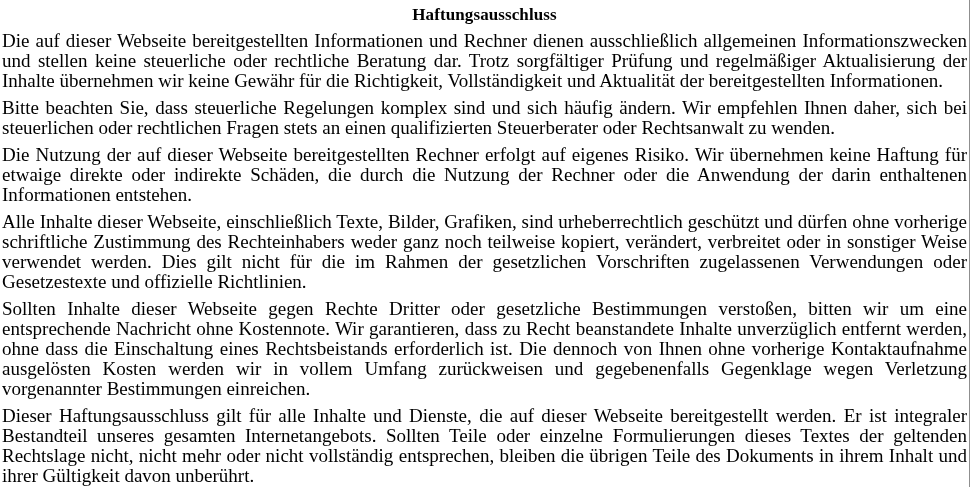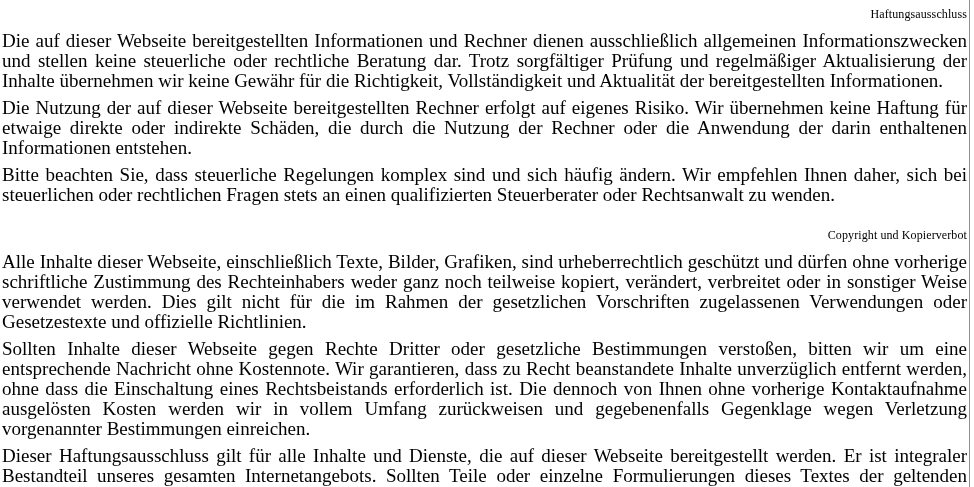--- a/index.html
+++ b/index.html
@@ -17,25 +17,25 @@
   }
   main.page {
     position: absolute;
     top: 0;
     left: 0;
     width: 967px;
     padding: 2px 0 0 2px;
     box-sizing: border-box;
   }
   h3.section-heading {
-    font-size: 12px;
+    font-size: 17px;
     line-height: 21px;
-    font-weight: normal;
+    font-weight: bold;
     margin: 20px 0 6px 0;
-    text-align: right;
+    text-align: center;
     letter-spacing: 0.1px;
   }
   section:first-child h3.section-heading {
     margin-top: 2px;
   }
   p.paragraph {
     font-size: 19px;
     line-height: 20px;
     margin: 0 0 7px 0;
     text-align: justify;
@@ -51,26 +51,25 @@
   }
 </style>
 </head>
 <body>
 
 <main class="page">
 
   <section>
     <h3 class="section-heading">Haftungsausschluss</h3>
     <p class="paragraph">Die auf dieser Webseite bereitgestellten Informationen und Rechner dienen ausschließlich allgemeinen Informationszwecken und stellen keine steuerliche oder rechtliche Beratung dar. Trotz sorgfältiger Prüfung und regelmäßiger Aktualisierung der Inhalte übernehmen wir keine Gewähr für die Richtigkeit, Vollständigkeit und Aktualität der bereitgestellten Informationen.</p>
+    <p class="paragraph">Bitte beachten Sie, dass steuerliche Regelungen komplex sind und sich häufig ändern. Wir empfehlen Ihnen daher, sich bei steuerlichen oder rechtlichen Fragen stets an einen qualifizierten Steuerberater oder Rechtsanwalt zu wenden.</p>
     <p class="paragraph">Die Nutzung der auf dieser Webseite bereitgestellten Rechner erfolgt auf eigenes Risiko. Wir übernehmen keine Haftung für etwaige direkte oder indirekte Schäden, die durch die Nutzung der Rechner oder die Anwendung der darin enthaltenen Informationen entstehen.</p>
-    <p class="paragraph">Bitte beachten Sie, dass steuerliche Regelungen komplex sind und sich häufig ändern. Wir empfehlen Ihnen daher, sich bei steuerlichen oder rechtlichen Fragen stets an einen qualifizierten Steuerberater oder Rechtsanwalt zu wenden.</p>
   </section>
 
   <section>
-    <h3 class="section-heading">Copyright und Kopierverbot</h3>
     <p class="paragraph">Alle Inhalte dieser Webseite, einschließlich Texte, Bilder, Grafiken, sind urheberrechtlich geschützt und dürfen ohne vorherige schriftliche Zustimmung des Rechteinhabers weder ganz noch teilweise kopiert, verändert, verbreitet oder in sonstiger Weise verwendet werden. Dies gilt nicht für die im Rahmen der gesetzlichen Vorschriften zugelassenen Verwendungen oder Gesetzestexte und offizielle Richtlinien.</p>
   </section>
 
   <section>
     <p class="paragraph">Sollten Inhalte dieser Webseite gegen Rechte Dritter oder gesetzliche Bestimmungen verstoßen, bitten wir um eine entsprechende Nachricht ohne Kostennote. Wir garantieren, dass zu Recht beanstandete Inhalte unverzüglich entfernt werden, ohne dass die Einschaltung eines Rechtsbeistands erforderlich ist. Die dennoch von Ihnen ohne vorherige Kontaktaufnahme ausgelösten Kosten werden wir in vollem Umfang zurückweisen und gegebenenfalls Gegenklage wegen Verletzung vorgenannter Bestimmungen einreichen.</p>
     <p class="paragraph">Dieser Haftungsausschluss gilt für alle Inhalte und Dienste, die auf dieser Webseite bereitgestellt werden. Er ist integraler Bestandteil unseres gesamten Internetangebots. Sollten Teile oder einzelne Formulierungen dieses Textes der geltenden Rechtslage nicht, nicht mehr oder nicht vollständig entsprechen, bleiben die übrigen Teile des Dokuments in ihrem Inhalt und ihrer Gültigkeit davon unberührt.</p>
   </section>
 
 </main>
 

